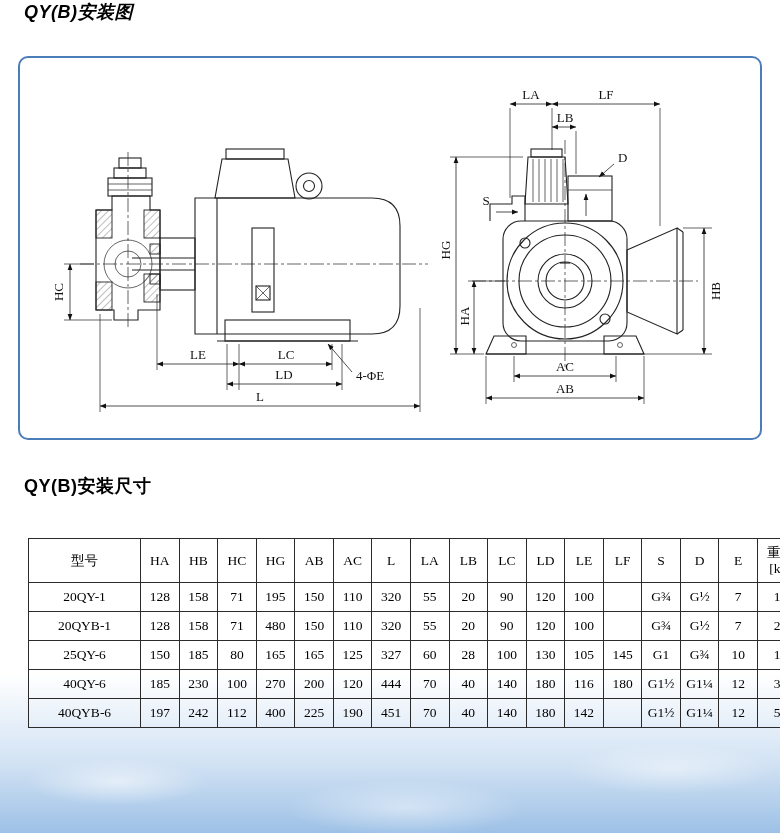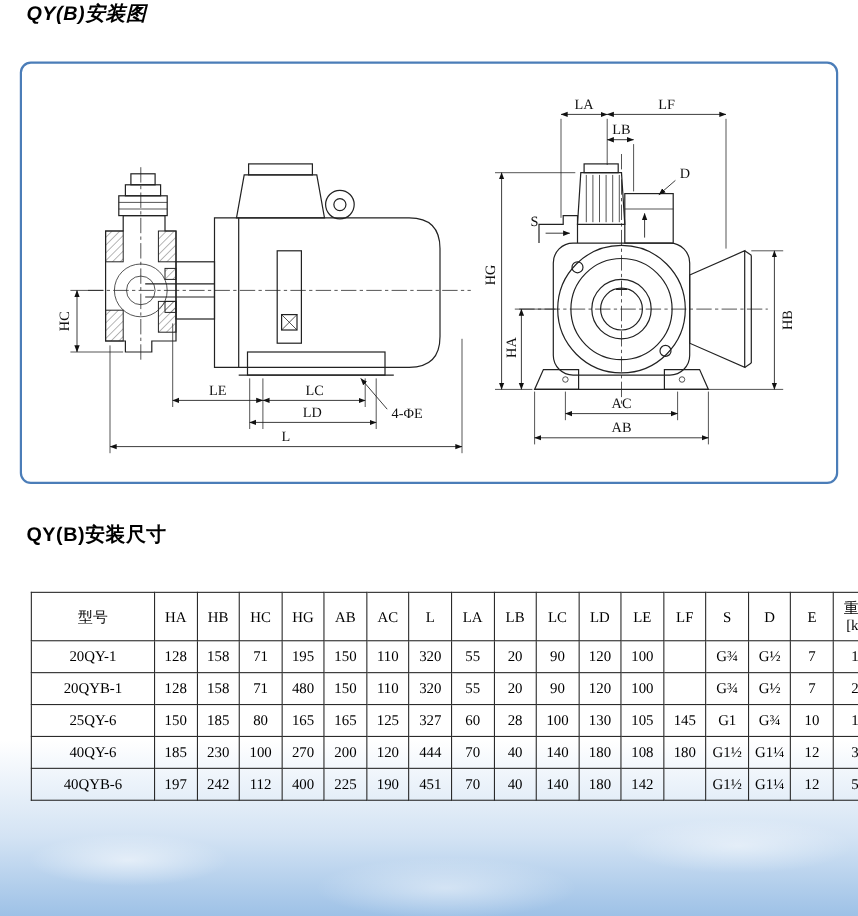--- a/index.html
+++ b/index.html
@@ -325,21 +325,21 @@
           <td>230</td>
           <td>100</td>
           <td>270</td>
           <td>200</td>
           <td>120</td>
           <td>444</td>
           <td>70</td>
           <td>40</td>
           <td>140</td>
           <td>180</td>
-          <td>108</td>
+          <td>116</td>
           <td>180</td>
           <td>G1½</td>
           <td>G1¼</td>
           <td>12</td>
           <td>36</td>
         </tr>
         <tr>
           <td>40QYB-6</td>
           <td>197</td>
           <td>242</td>

